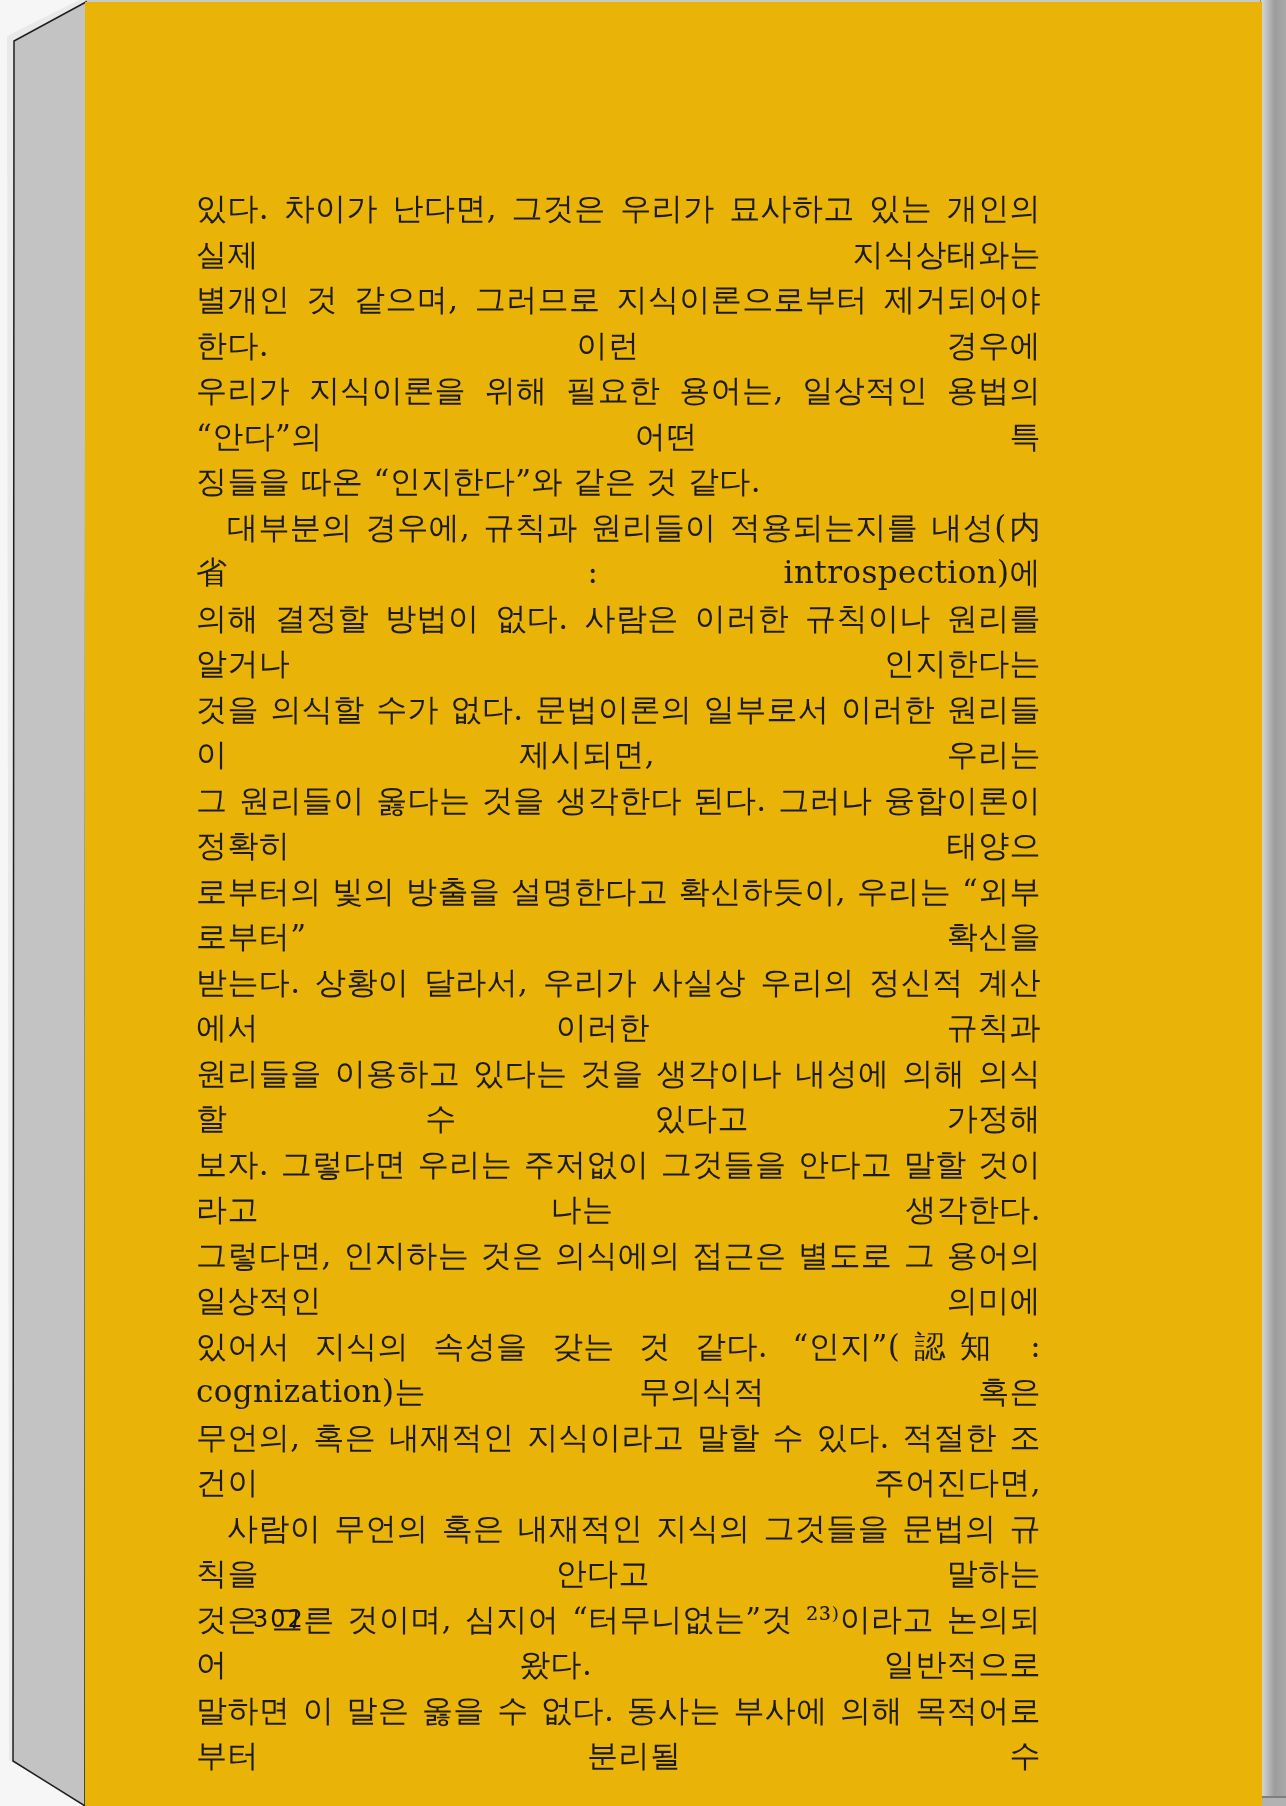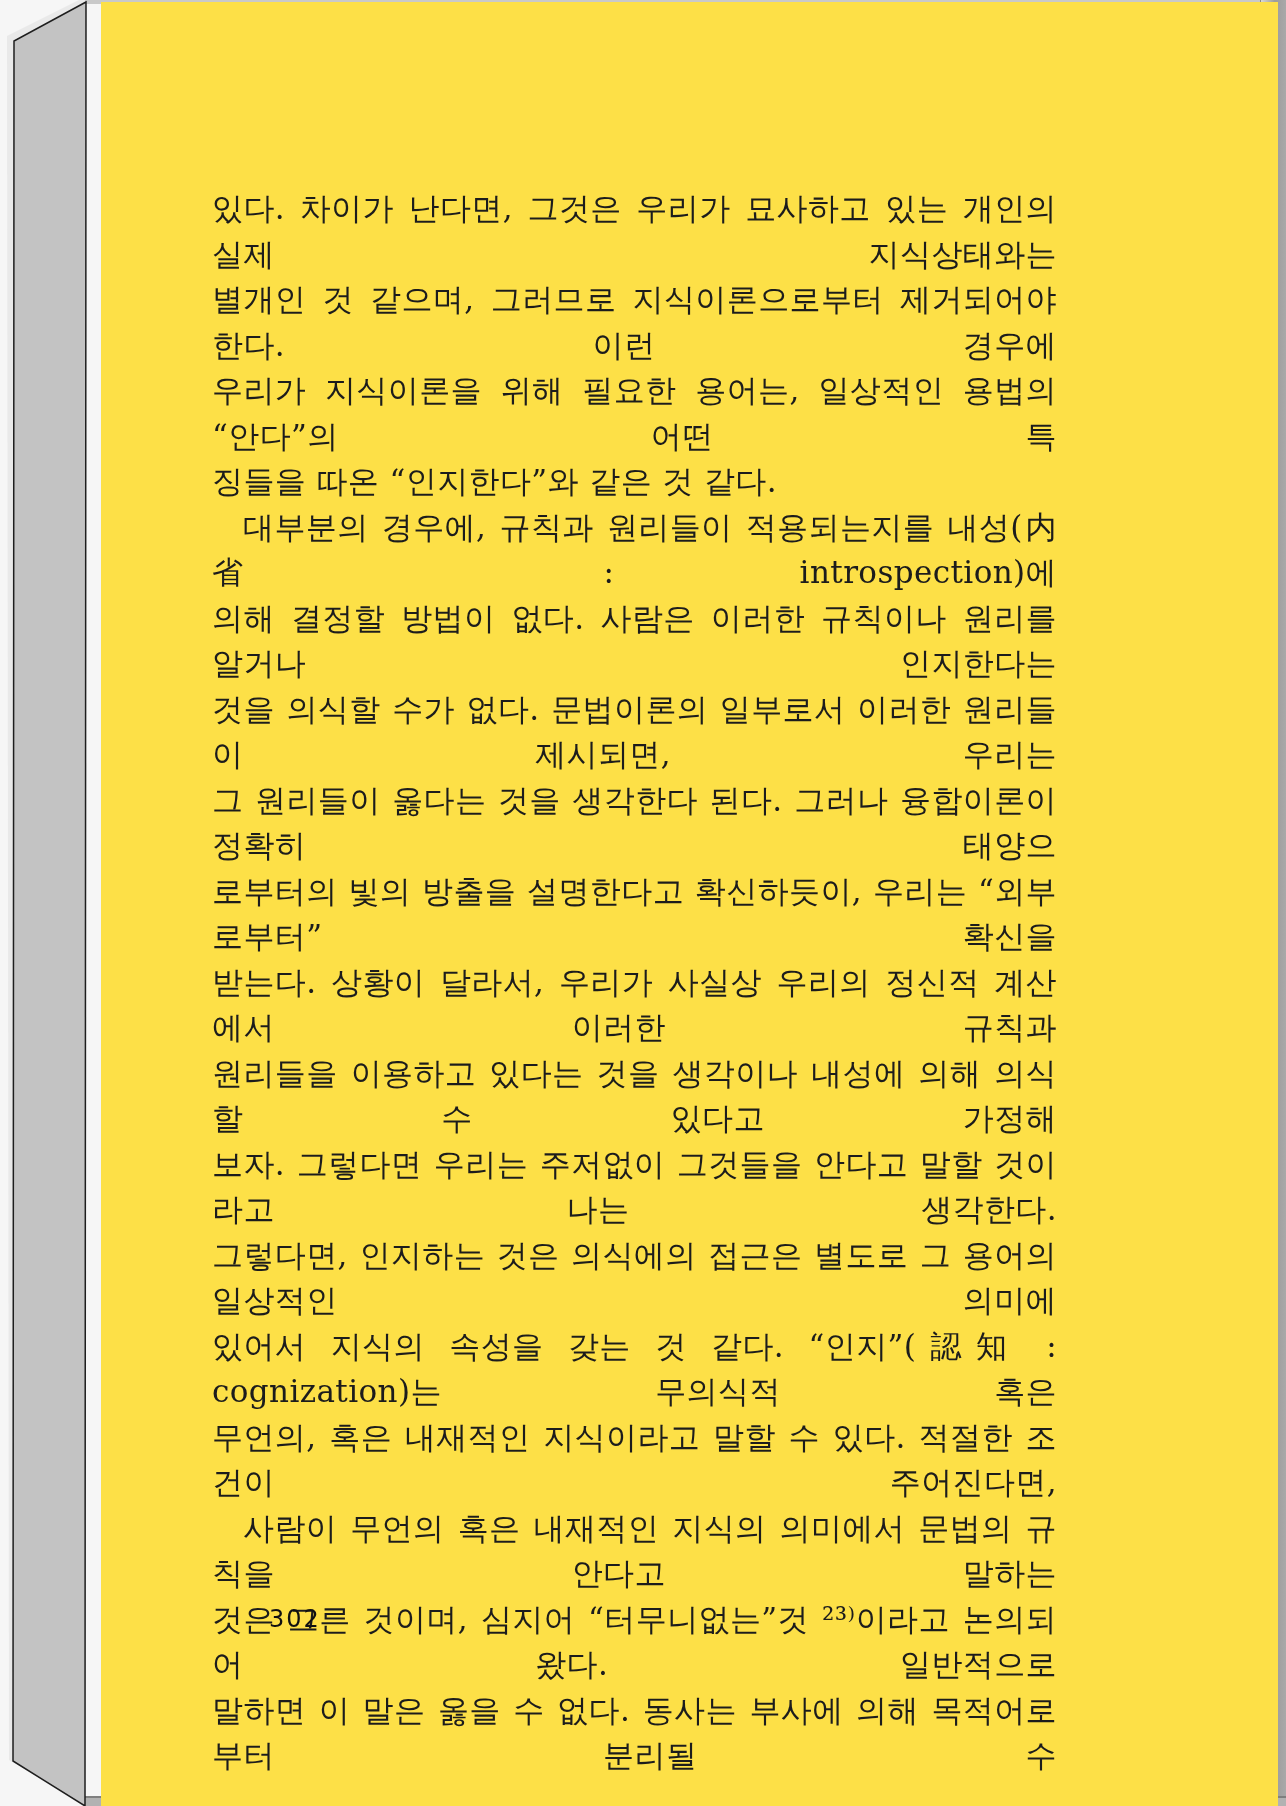--- a/index.html
+++ b/index.html
@@ -18,25 +18,25 @@
   }
   .spine-svg {
     position: absolute;
     left: 0; top: 0;
     width: 1286px;
     height: 1806px;
     display: block;
   }
   .page {
     position: absolute;
-    left: 101px;
+    left: 85px;
     top: 2px;
     width: 1177px;
     height: 1804px;
-    background: #fde047;
+    background: #eab308;
   }
   .top-edge {
     position: absolute;
     left: 85px;
     top: 0;
     width: 1201px;
     height: 4px;
     background: #c9c9c9;
   }
   .right-edge {
@@ -111,21 +111,21 @@
       <p class="ln">의해 결정할 방법이 없다. 사람은 이러한 규칙이나 원리를 알거나 인지한다는</p>
       <p class="ln">것을 의식할 수가 없다. 문법이론의 일부로서 이러한 원리들이 제시되면, 우리는</p>
       <p class="ln">그 원리들이 옳다는 것을 생각한다 된다. 그러나 융합이론이 정확히 태양으</p>
       <p class="ln">로부터의 빛의 방출을 설명한다고 확신하듯이, 우리는 “외부로부터” 확신을</p>
       <p class="ln">받는다. 상황이 달라서, 우리가 사실상 우리의 정신적 계산에서 이러한 규칙과</p>
       <p class="ln">원리들을 이용하고 있다는 것을 생각이나 내성에 의해 의식할 수 있다고 가정해</p>
       <p class="ln">보자. 그렇다면 우리는 주저없이 그것들을 안다고 말할 것이라고 나는 생각한다.</p>
       <p class="ln">그렇다면, 인지하는 것은 의식에의 접근은 별도로 그 용어의 일상적인 의미에</p>
       <p class="ln">있어서 지식의 속성을 갖는 것 같다. “인지”(認知 : cognization)는 무의식적 혹은</p>
       <p class="ln">무언의, 혹은 내재적인 지식이라고 말할 수 있다. 적절한 조건이 주어진다면,</p>
-      <p class="ln indent">사람이 무언의 혹은 내재적인 지식의 의미에서 문법의 규칙을 안다고 말하는</p>
+      <p class="ln indent">사람이 무언의 혹은 내재적인 지식의 그것들을 문법의 규칙을 안다고 말하는</p>
       <p class="ln">것은 그른 것이며, 심지어 “터무니없는”것 ²³⁾이라고 논의되어 왔다. 일반적으로</p>
       <p class="ln">말하면 이 말은 옳을 수 없다. 동사는 부사에 의해 목적어로부터 분리될 수</p>
 
     </div>
     <div class="page-number">302</div>
   </div>
 
 </div>
 
 </body></html>

